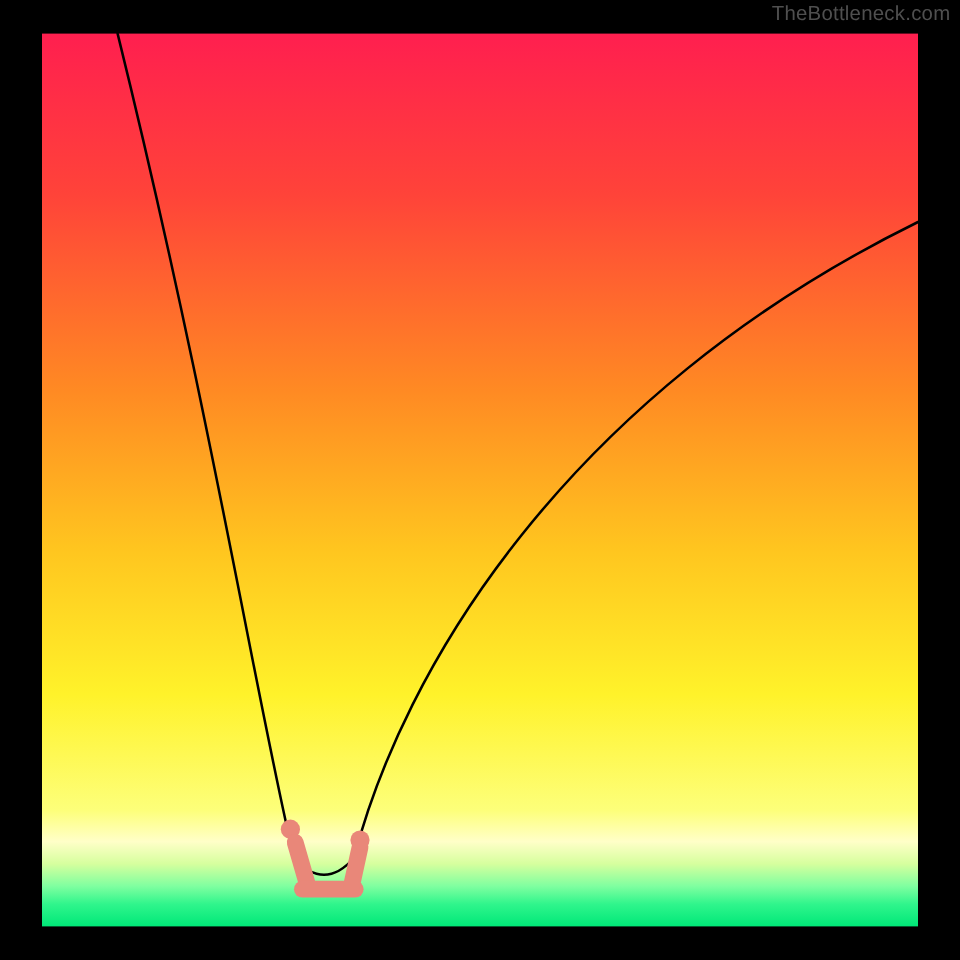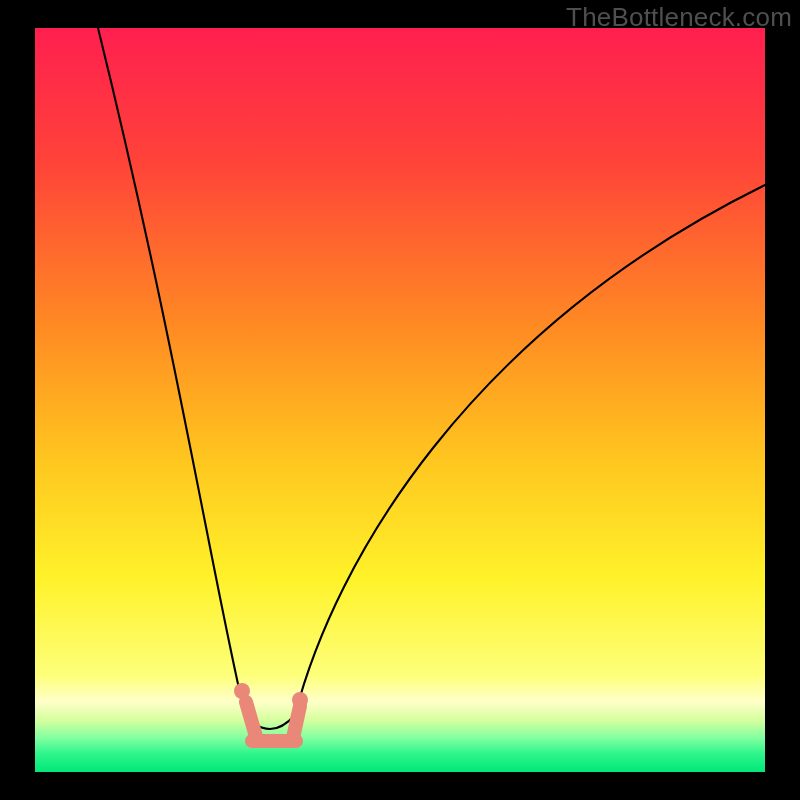--- a/index.html
+++ b/index.html
@@ -14,21 +14,21 @@
   .stage {
     position: relative;
     width: 800px;
     height: 800px;
   }
   .watermark {
     position: absolute;
     top: 2px;
     right: 8px;
     color: #4f4f4f;
-    font-size: 26px;
+    font-size: 17px;
     font-weight: 400;
     letter-spacing: 0.2px;
     z-index: 10;
     user-select: none;
   }
   svg {
     position: absolute;
     inset: 0;
     width: 800px;
     height: 800px;

